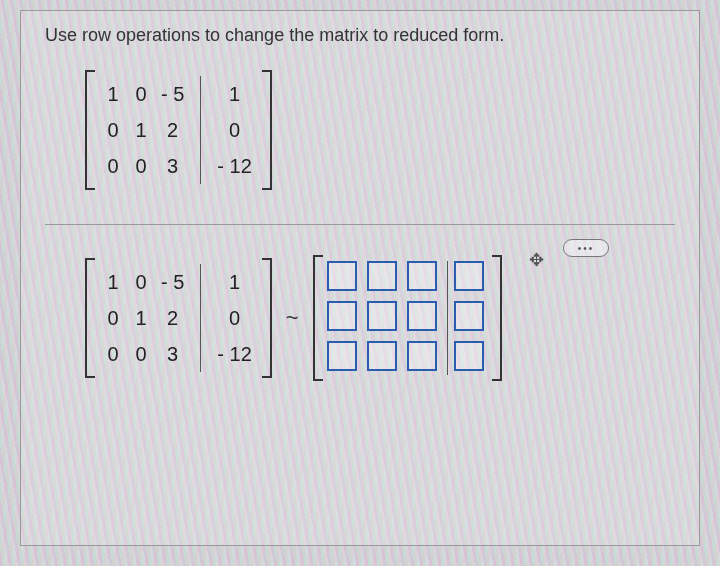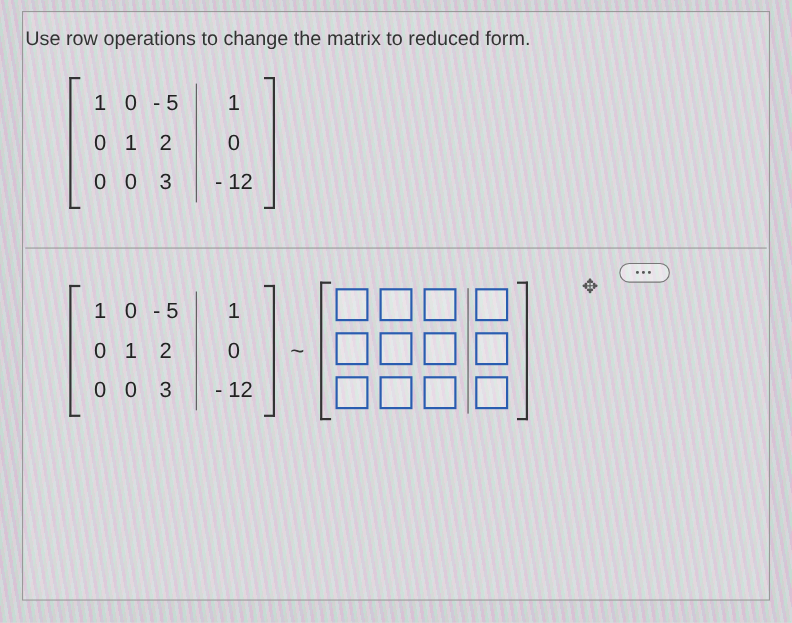--- a/index.html
+++ b/index.html
@@ -34,21 +34,21 @@
   }
   .panel {
     position: absolute;
     left: 20px;
     top: 10px;
     right: 20px;
     bottom: 20px;
     border: 1px solid #999;
     background: rgba(255,255,255,0.15);
     z-index: 2;
-    padding: 14px 2px;
+    padding: 14px 24px;
   }
   .prompt {
     font-size: 18px;
     color: #333;
     margin-bottom: 24px;
   }
   .matrix {
     display: inline-flex;
     align-items: stretch;
     font-size: 20px;

